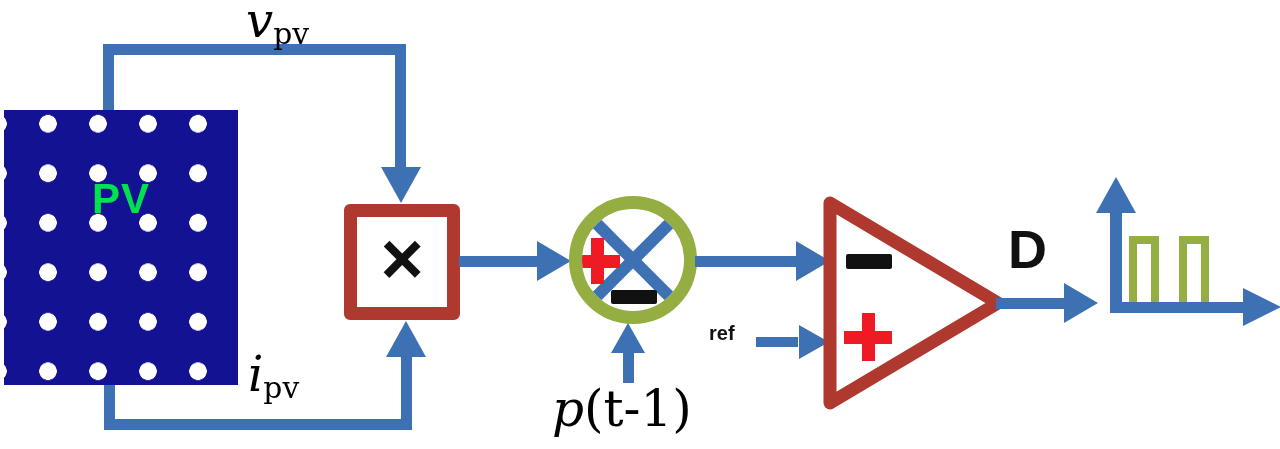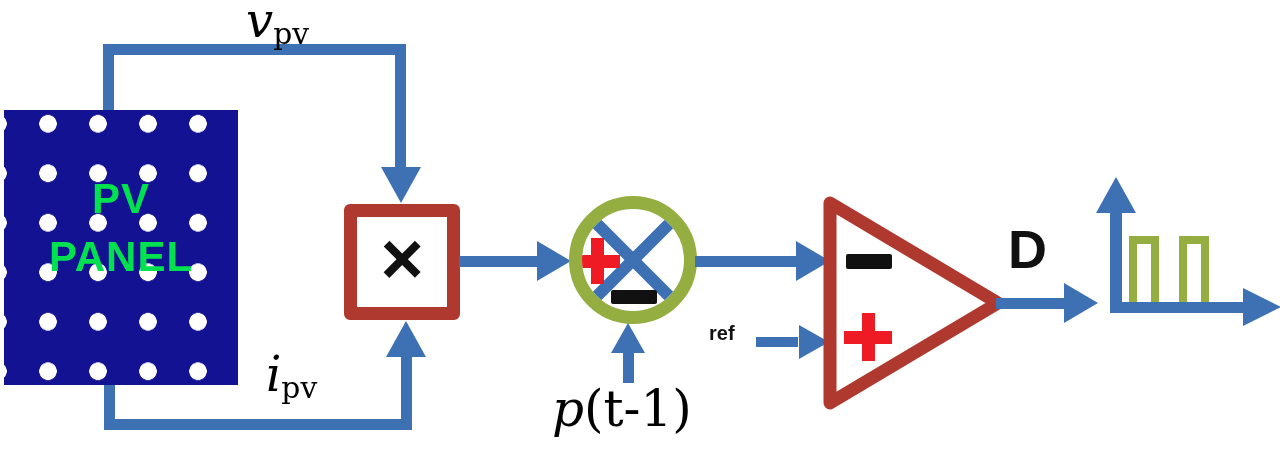--- a/index.html
+++ b/index.html
@@ -62,21 +62,20 @@
   <div class="arr down" style="left:381px;top:167px;"></div>
 
   <div class="wire" style="left:104px;top:380px;width:11px;height:50px;"></div>
   <div class="wire" style="left:104px;top:419px;width:308px;height:11px;"></div>
   <div class="wire" style="left:401px;top:355px;width:11px;height:75px;"></div>
   <div class="arr up" style="left:386px;top:321px;"></div>
 
   <div class="pv-panel">
     <div class="pv-text">
       <div>PV</div>
-      <div>PANEL</div>
     </div>
   </div>
 
   <div class="mult">
     <span class="x">×</span>
   </div>
 
   <div class="wire" style="left:459px;top:256px;width:82px;height:11px;"></div>
   <div class="arr right" style="left:537px;top:241px;"></div>
 
@@ -114,21 +113,21 @@
   <div class="wire" style="left:1110px;top:210px;width:12px;height:102px;"></div>
   <div class="arr up" style="left:1096px;top:177px;"></div>
   <div class="wire" style="left:1110px;top:302px;width:136px;height:11px;"></div>
   <div class="arr right lg" style="left:1243px;top:288px;"></div>
   <div class="pulse" style="left:1129px;top:236px;"></div>
   <div class="pulse" style="left:1179px;top:236px;"></div>
 
   <div class="math" style="left:246px;top:-8px;font-size:48px;">
     <span class="base">v</span><sub>pv</sub>
   </div>
-  <div class="math" style="left:266px;top:346px;font-size:48px;">
+  <div class="math" style="left:248px;top:346px;font-size:48px;">
     <span class="base">i</span><sub>pv</sub>
   </div>
   <div class="math" style="left:552px;top:380px;font-size:50px;">
     <span class="base">p</span><span>(t-1)</span>
   </div>
   <div class="sans-label" style="left:709px;top:322px;font-size:20px;font-weight:600;">ref</div>
   <div class="sans-label" style="left:1008px;top:218px;font-size:54px;font-weight:bold;">D</div>
 
 </div>
 

